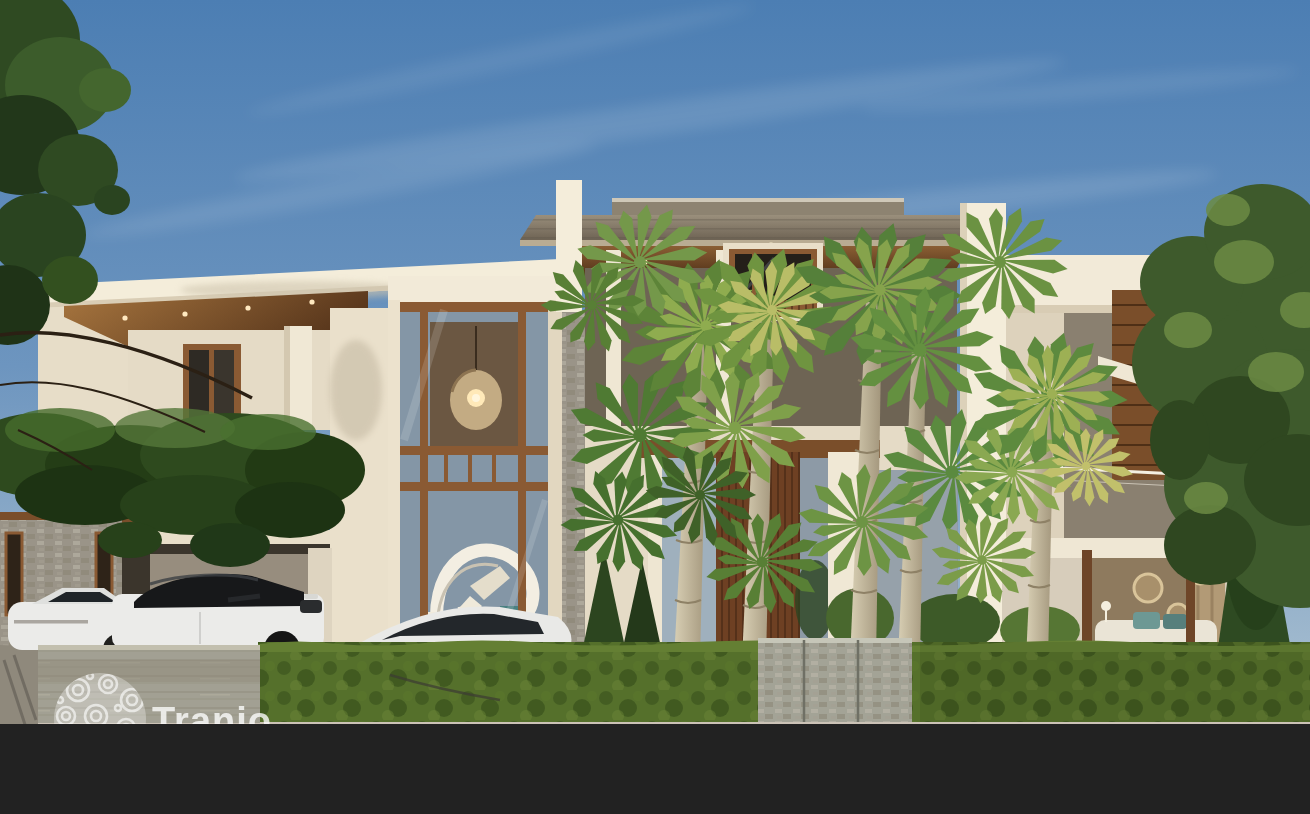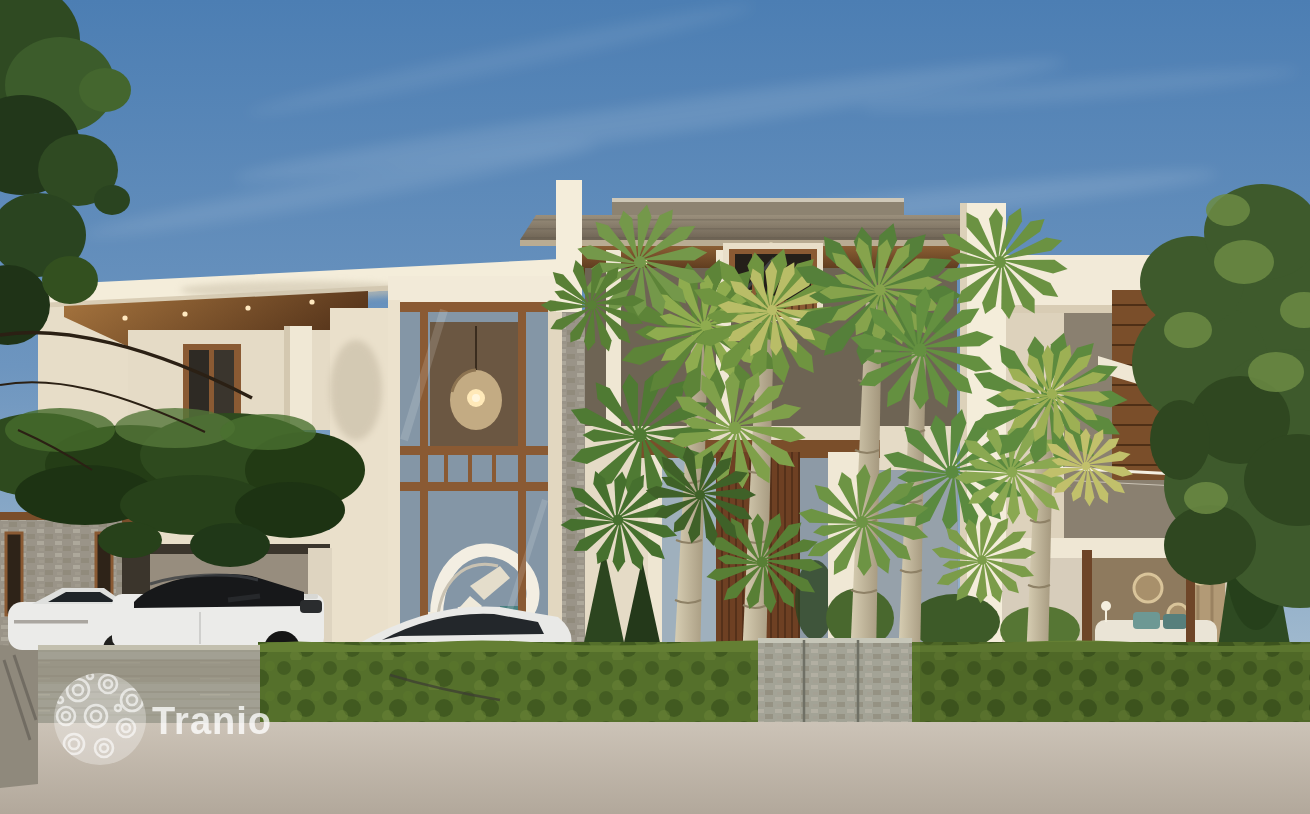--- a/index.html
+++ b/index.html
@@ -1,16 +1,16 @@
 <!DOCTYPE html>
 <html><head>
 <meta charset="utf-8">
 <style>
   html,body{margin:0;padding:0;background:#222;}
-  .stage{position:relative;width:1310px;height:814px;overflow:hidden;font-family:"Liberation Sans",sans-serif;}
+  .stage{position:relative;width:1310px;height:724px;overflow:hidden;font-family:"Liberation Sans",sans-serif;}
   svg{display:block;}
   .wm-text{font-family:"Liberation Sans",sans-serif;font-weight:600;letter-spacing:1px;}
 </style>
 </head>
 <body>
 
 <div class="stage">
 <svg width="1310" height="814" viewBox="0 0 1310 814" xmlns="http://www.w3.org/2000/svg">
   <defs>
     <linearGradient id="skyGrad" x1="0" y1="0" x2="0" y2="1">

